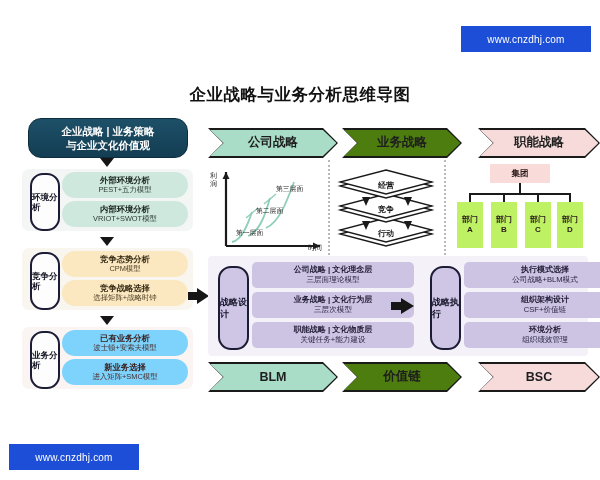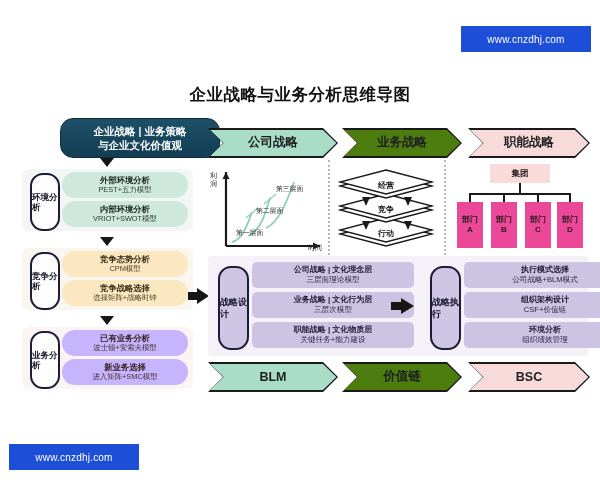--- a/index.html
+++ b/index.html
@@ -30,21 +30,20 @@
   
   #left-col{position:absolute;left:18px;top:118px;width:175px;height:260px;}
 
   #master-header{
     position:absolute;left:10px;top:0px;width:158px;height:38px;
     background:linear-gradient(180deg,#1d5068 0%,#133d52 100%);
     border:1.5px solid #0d2d3c;border-radius:13px;
     color:#ffffff;font-size:10.5px;font-weight:bold;line-height:14px;
     display:flex;flex-direction:column;align-items:center;justify-content:center;
     text-align:center;
-    margin-left:32px;
   }
   .arrow-down{
     position:absolute;width:0;height:0;
     border-left:7px solid transparent;border-right:7px solid transparent;
     border-top:9px solid #161616;
   }
   #arr-1{left:82px;top:40px;}
   #arr-2{left:82px;top:119px;}
   #arr-3{left:82px;top:198px;}
 
@@ -71,38 +70,38 @@
   #grp-env{top:51px;}
   #grp-env .group-bg{background:#f3f6f5;}
   #grp-env .card{background:#cfe8dd;}
   #grp-cmp{top:130px;}
   #grp-cmp .group-bg{background:#f8f6ef;}
   #grp-cmp .card{background:#fbe8c0;}
   #grp-cmp .card .c-t{color:#3a2e18;}
   #grp-cmp .card .c-s{color:#4a3b22;}
   #grp-biz{top:209px;}
   #grp-biz .group-bg{background:#faf4f3;}
-  #grp-biz .card{background:#c4b5fd;}
+  #grp-biz .card{background:#7dd3fc;}
   #grp-biz .card .c-t{color:#3a2020;}
   #grp-biz .card .c-s{color:#4a2c2c;}
 
   
   .chev-row{position:absolute;left:208px;width:380px;height:30px;}
   #chev-top{top:128px;}
   #chev-bottom{top:362px;}
   .chev-wrap{position:absolute;height:30px;
     clip-path:polygon(0 0, calc(100% - 15px) 0, 100% 50%, calc(100% - 15px) 100%, 0 100%, 15px 50%);
     background:#1a1a1a;}
   .chev-inner{position:absolute;left:1.6px;top:1.6px;width:calc(100% - 3.2px);height:calc(100% - 3.2px);
     clip-path:polygon(0 0, calc(100% - 14px) 0, 100% 50%, calc(100% - 14px) 100%, 0 100%, 14px 50%);
     display:flex;align-items:center;justify-content:center;
     font-size:12.5px;font-weight:bold;color:#1e1e1e;}
   .cw1{left:0px;width:130px;}
   .cw2{left:134px;width:120px;}
-  .cw3{left:260px;width:122px;}
+  .cw3{left:270px;width:122px;}
   .col-teal{background:#a9ddc8;}
   .col-amber{background:#4d7c0f;}
   .col-pink{background:#f7dada;}
 
   
   #top-panel{position:absolute;left:208px;top:160px;width:380px;height:95px;}
   .dot-div{
     position:absolute;top:0;width:0;height:95px;
     border-left:2px dotted #b9b9b9;
   }
@@ -126,21 +125,21 @@
     border-top:9px solid #1a1a1a;}
 
   
   #org{position:absolute;left:244px;top:4px;width:136px;height:88px;}
   #org-head{
     position:absolute;left:38px;top:0px;width:60px;height:19px;
     background:#f9dcd9;display:flex;align-items:center;justify-content:center;
     font-size:8.5px;font-weight:bold;color:#2a1a1a;
   }
   .org-dept{
-    position:absolute;top:38px;width:26px;height:46px;background:#ec4899;
+    position:absolute;top:38px;width:26px;height:46px;background:#bef264;
     display:flex;flex-direction:column;align-items:center;justify-content:center;
     font-size:8px;font-weight:bold;line-height:10px;color:#2a1a1a;
   }
   .org-line{position:absolute;background:#1a1a1a;}
 
   
   #mid-panel{
     position:absolute;left:208px;top:256px;width:380px;height:100px;
     background:#f4f2f8;border-radius:4px;
   }

